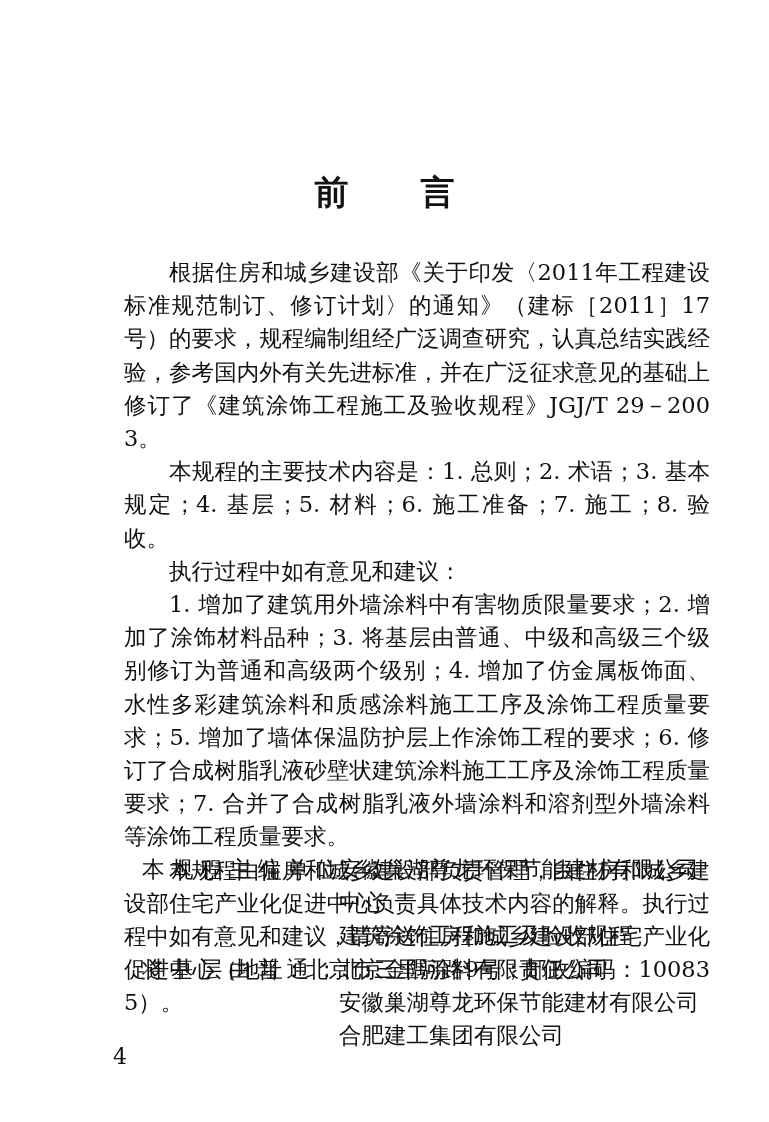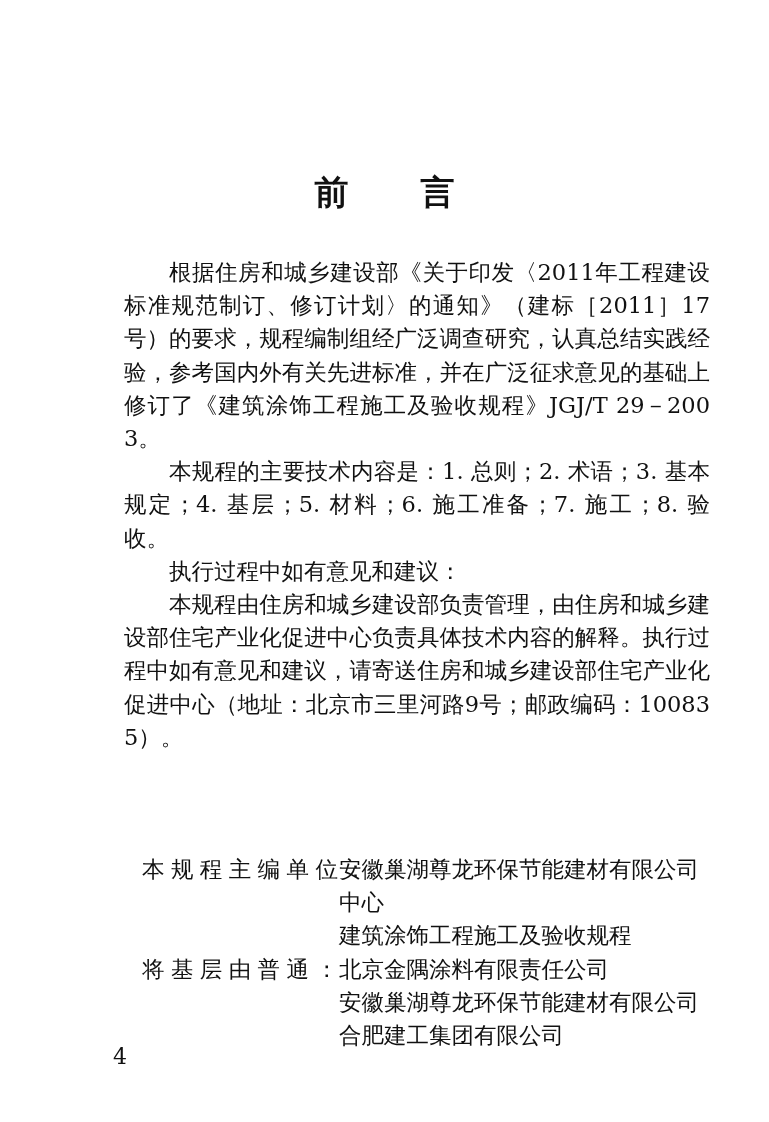--- a/index.html
+++ b/index.html
@@ -94,20 +94,21 @@
 <div class="page">
 
   <div class="title">
     <span>前</span><span class="gap"></span><span>言</span>
   </div>
 
   <div class="body">
     <p class="para">根据住房和城乡建设部《关于印发〈2011年工程建设标准规范制订、修订计划〉的通知》（建标［2011］17号）的要求，规程编制组经广泛调查研究，认真总结实践经验，参考国内外有关先进标准，并在广泛征求意见的基础上修订了《建筑涂饰工程施工及验收规程》JGJ/T 29－2003。</p>
     <p class="para">本规程的主要技术内容是：1. 总则；2. 术语；3. 基本规定；4. 基层；5. 材料；6. 施工准备；7. 施工；8. 验收。</p>
     <p class="para">执行过程中如有意见和建议：</p>
+    <p class="para">1. 增加了建筑用外墙涂料中有害物质限量要求；2. 增加了涂饰材料品种；3. 将基层由普通、中级和高级三个级别修订为普通和高级两个级别；4. 增加了仿金属板饰面、水性多彩建筑涂料和质感涂料施工工序及涂饰工程质量要求；5. 增加了墙体保温防护层上作涂饰工程的要求；6. 修订了合成树脂乳液砂壁状建筑涂料施工工序及涂饰工程质量要求；7. 合并了合成树脂乳液外墙涂料和溶剂型外墙涂料等涂饰工程质量要求。</p>
     <p class="para">本规程由住房和城乡建设部负责管理，由住房和城乡建设部住宅产业化促进中心负责具体技术内容的解释。执行过程中如有意见和建议，请寄送住房和城乡建设部住宅产业化促进中心（地址：北京市三里河路9号；邮政编码：100835）。</p>
   </div>
 
   <div class="units" style="top: 853px;">
     <div class="unit-row">
       <div class="unit-label">本规程主编单位：</div>
       <div class="unit-values">
         <span class="unit-value">安徽巢湖尊龙环保节能建材有限公司</span>
         <span class="unit-value">中心</span>
         <span class="unit-value">建筑涂饰工程施工及验收规程</span>

